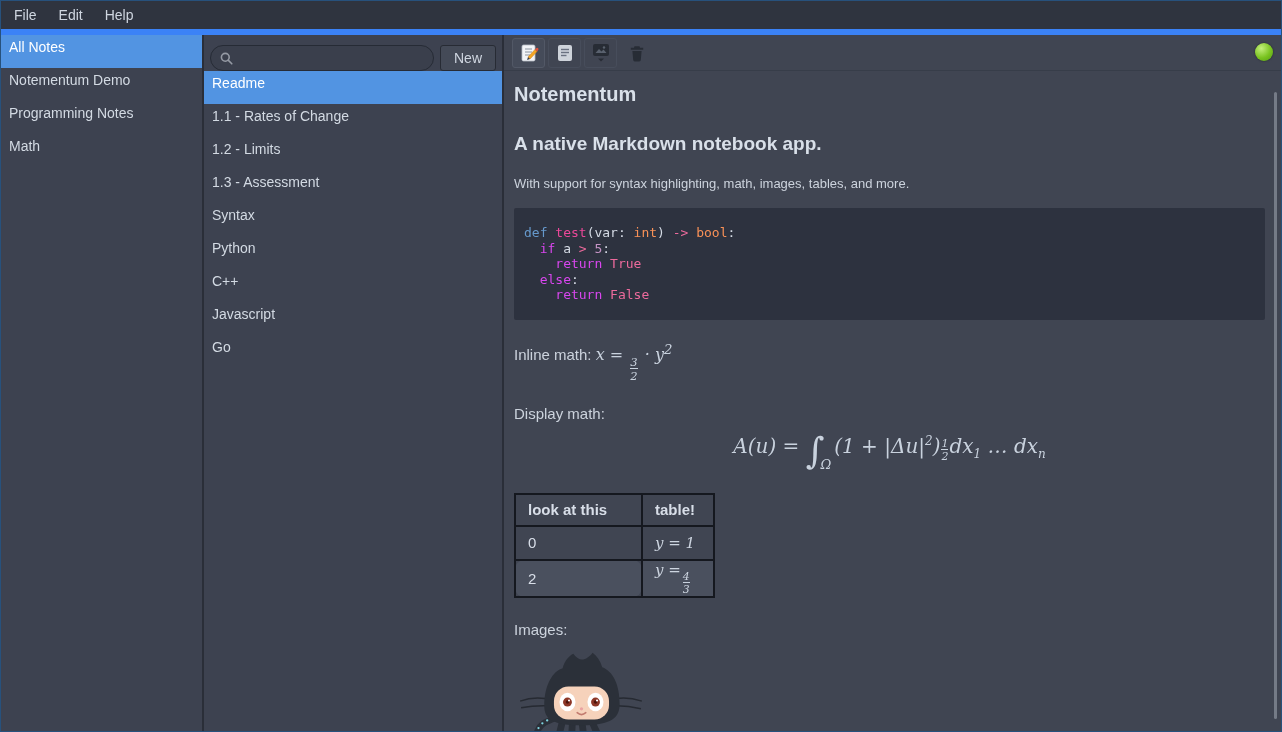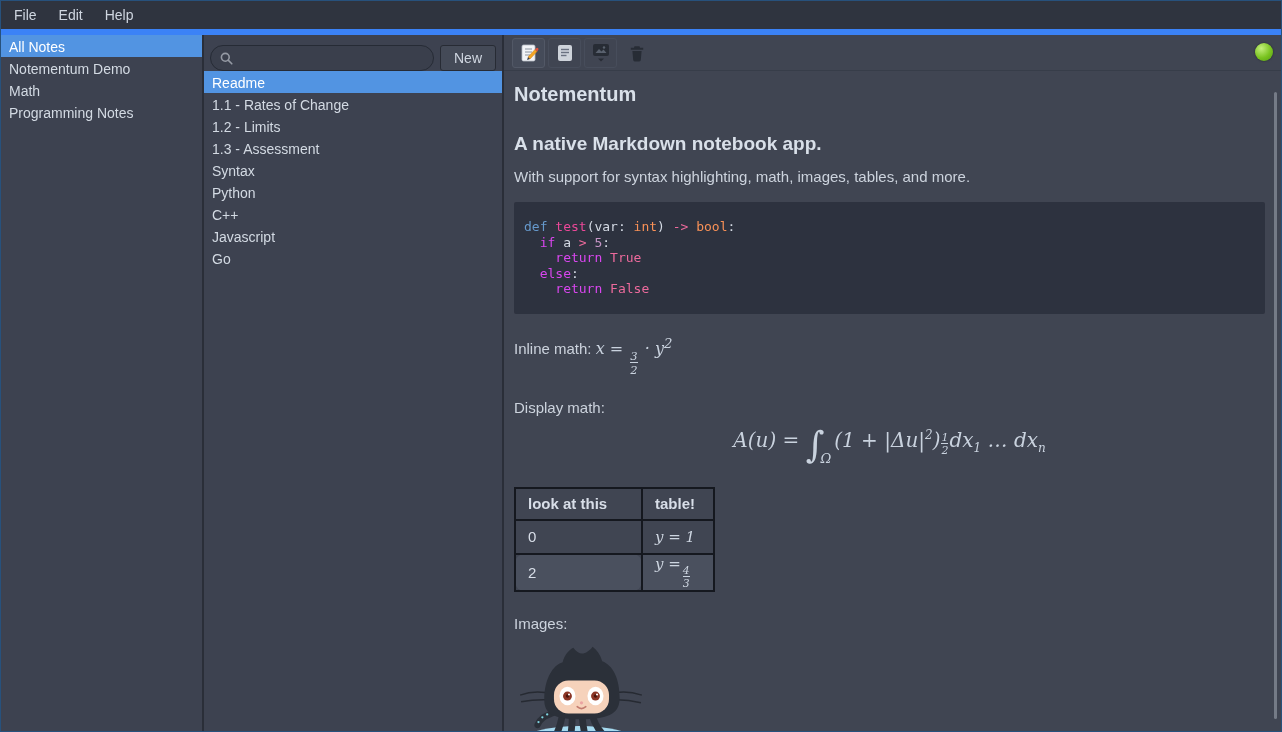--- a/index.html
+++ b/index.html
@@ -9,21 +9,21 @@
     font-family:"Liberation Sans","DejaVu Sans",sans-serif;color:#d3dae3;
     display:flex;flex-direction:column;
   }
   
   .menubar{height:28px;flex:0 0 auto;background:#2f343f;border-bottom:6px solid #3b82f6;
     display:flex;align-items:center;padding-left:2px;font-size:14px;}
   .menu-item{padding:0 11px;line-height:27px;color:#cfd6e0;cursor:default;}
   
   .body-row{flex:1;display:flex;min-height:0;}
   .sidebar{width:201px;flex:0 0 auto;background:#3d4250;border-right:2px solid #2a2e38;}
-  .list-row{height:22px;line-height:25px;padding-left:8px;font-size:14px;color:#d3dae3;
+  .list-row{height:33px;line-height:25px;padding-left:8px;font-size:14px;color:#d3dae3;
     white-space:nowrap;overflow:hidden;cursor:default;}
   .list-row.selected{background:#5294e2;color:#ffffff;}
   
   .notes-panel{width:298px;flex:0 0 auto;background:#3d4250;border-right:2px solid #2a2e38;
     display:flex;flex-direction:column;}
   .notes-topbar{height:36px;flex:0 0 auto;display:flex;align-items:flex-end;padding:0 6px;gap:6px;}
   .search-entry{flex:1;height:24px;background:#3a3f4c;border:1px solid #262b35;border-radius:13px;
     display:flex;align-items:center;padding:0 9px;gap:6px;}
   .search-entry input{flex:1;min-width:0;background:transparent;border:none;outline:none;
     color:#d3dae3;font-size:13px;font-family:inherit;}
@@ -39,21 +39,21 @@
   .tbtn.active{background:#454b59;border-color:#525866;}
   .status-dot{position:absolute;right:8px;top:8px;width:18px;height:18px;border-radius:50%;
     background:radial-gradient(circle at 35% 30%, #c4ef7c, #79c31f 55%, #539b13 100%);
     box-shadow:0 0 2px rgba(0,0,0,.5);}
   .scroll-thumb{position:absolute;right:4px;top:57px;width:3px;height:627px;background:#757b87;
     border-radius:2px;z-index:5;}
   
   .content{flex:1;overflow:hidden;padding:6px 16px 0 10px;}
   .title{font-size:20px;font-weight:bold;color:#d9e0e9;margin:6px 0 0;}
   .subtitle{font-size:19px;font-weight:bold;color:#d9e0e9;margin:27px 0 0;}
-  .intro{font-size:15px;color:#ccd3dd;margin:13px 0 0;}
+  .intro{font-size:13px;color:#ccd3dd;margin:21px 0 0;}
   .codeblock{margin:17px 0 0 0;background:#2d323f;border-radius:2px;padding:17px 10px;
     font-family:"DejaVu Sans Mono","Liberation Mono",monospace;font-size:13px;line-height:15.5px;}
   .code-line{white-space:pre;}
   .tk-kw{color:#6699cc;} .tk-kw2{color:#d946ef;} .tk-fn{color:#ec4899;}
   .tk-ty{color:#f99157;} .tk-op{color:#ec6a9c;} .tk-nu{color:#c594c5;} .tk-pl{color:#d5dbe5;}
   .para-label{font-size:15px;color:#ccd3dd;margin-top:23px;}
   .math{font-family:"DejaVu Serif","Liberation Serif",serif;font-style:italic;color:#c9d2de;}
   .frac{display:inline-flex;flex-direction:column;align-items:center;vertical-align:-0.5em;
     line-height:1.05;font-size:0.72em;margin:0 2px;}
   .frac .den{border-top:1px solid #c9d2de;padding-top:1px;}
@@ -86,22 +86,22 @@
       <div class="menu-item">File</div>
       <div class="menu-item">Edit</div>
       <div class="menu-item">Help</div>
     </div>
 
   <div class="body-row">
 
     <div class="sidebar">
         <div class="list-row selected">All Notes</div>
         <div class="list-row">Notementum Demo</div>
+        <div class="list-row">Programming Notes</div>
         <div class="list-row">Math</div>
-        <div class="list-row">Programming Notes</div>
       </div>
 
     <div class="notes-panel">
       <div class="notes-topbar">
         <div class="search-entry">
           <svg width="13" height="13" viewBox="0 0 13 13">
             <circle cx="5.3" cy="5.3" r="3.9" fill="none" stroke="#959aa4" stroke-width="1.6"></circle>
             <line x1="8.4" y1="8.4" x2="11.8" y2="11.8" stroke="#959aa4" stroke-width="1.6" stroke-linecap="round"></line>
           </svg>
           <input type="text" value="" placeholder="" style="">

